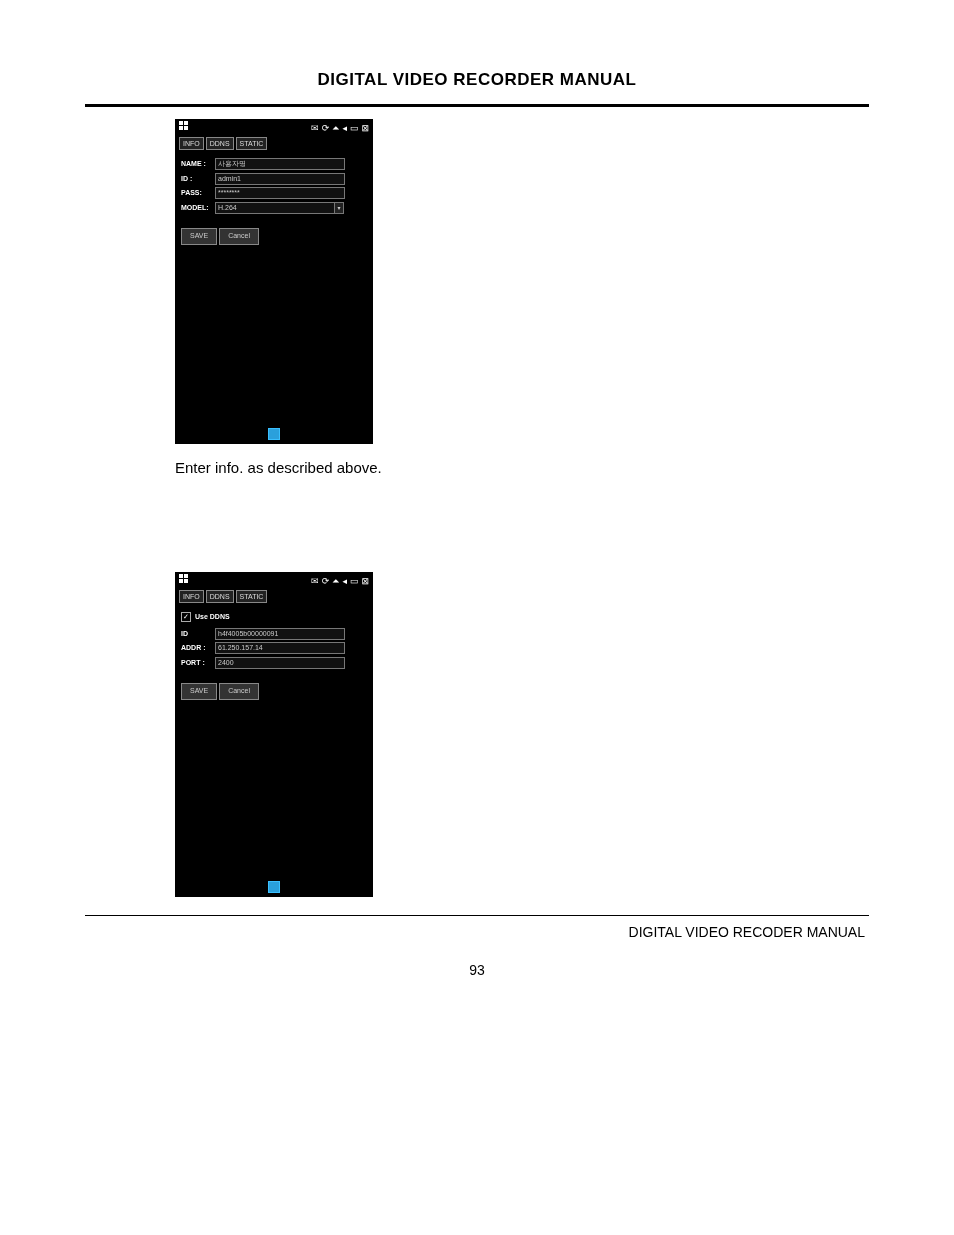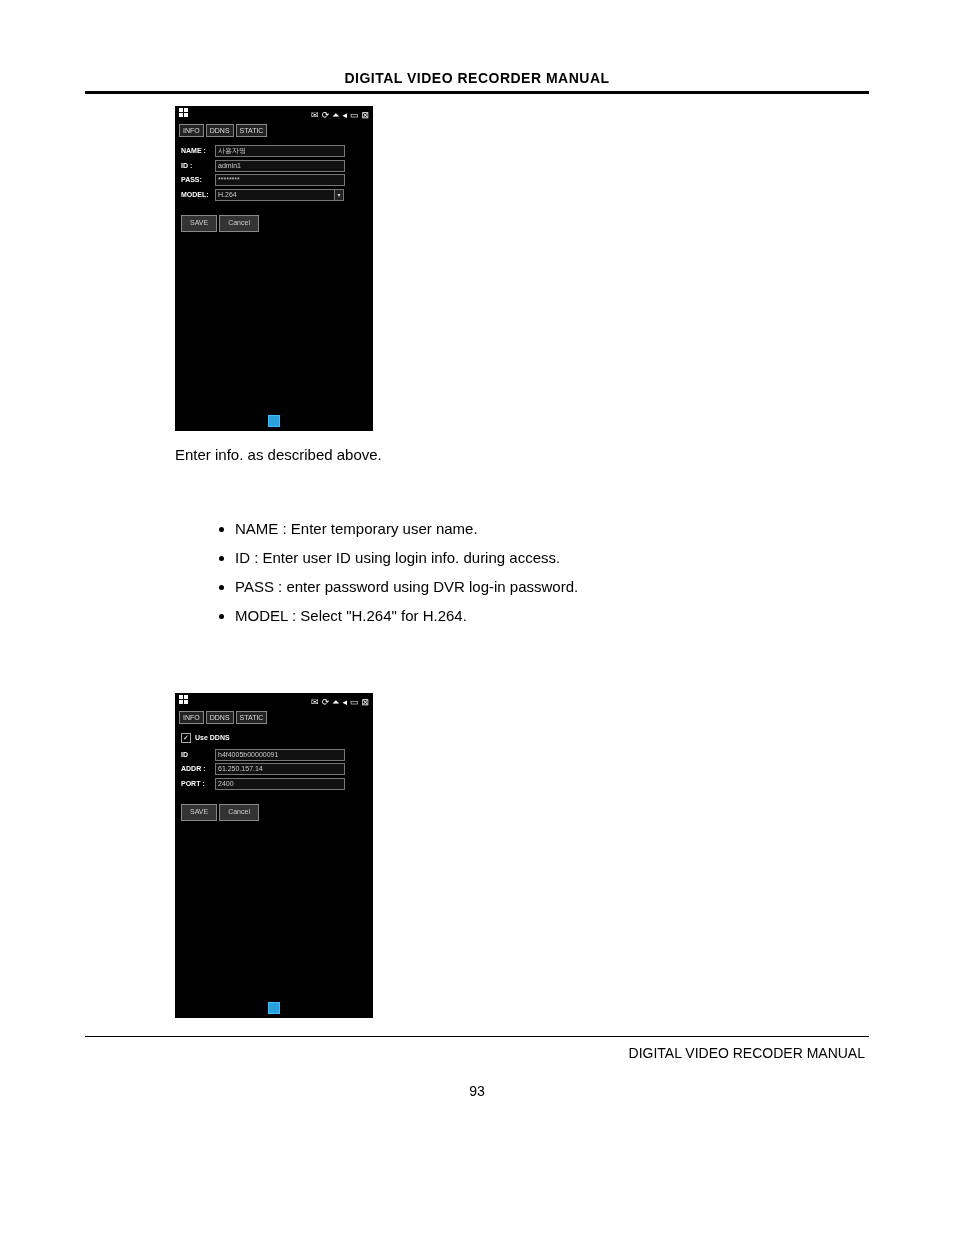--- a/index.html
+++ b/index.html
@@ -10,23 +10,23 @@
     background: #fff;
     position: relative;
     color: #000;
   }
   .page {
     padding: 70px 85px 40px 85px;
   }
   .title {
     text-align: center;
     font-weight: bold;
-    font-size: 14px;
+    font-size: 17px;
     letter-spacing: 0.5px;
-    margin-bottom: 5px;
+    margin-bottom: 14px;
   }
   .rule-thick {
     border-top: 3px solid #000;
     margin-bottom: 12px;
   }
   .rule-thin {
     border-top: 1px solid #000;
     margin-top: 18px;
     margin-bottom: 8px;
   }
@@ -189,26 +189,20 @@
       </div>
       <div class="btn-row">
         <div class="sbtn">SAVE</div>
         <div class="sbtn">Cancel</div>
       </div>
       <div class="home-btn"></div>
     </div>
 
     <p>Enter info. as described above.</p>
     <br>
-    <ul class="bullets">
-      <li>NAME : Enter temporary user name.</li>
-      <li>ID : Enter user ID using login info. during access.</li>
-      <li>PASS : enter password using DVR log-in password.</li>
-      <li>MODEL : Select "H.264" for H.264.</li>
-    </ul>
 
     <br><br>
 
     
     <div class="shot">
       <div class="topbar">
         <span class="left">
           <svg width="10" height="10" viewBox="0 0 10 10">
               <rect x="0" y="0" width="4" height="4"></rect>
               <rect x="5" y="0" width="4" height="4"></rect>

